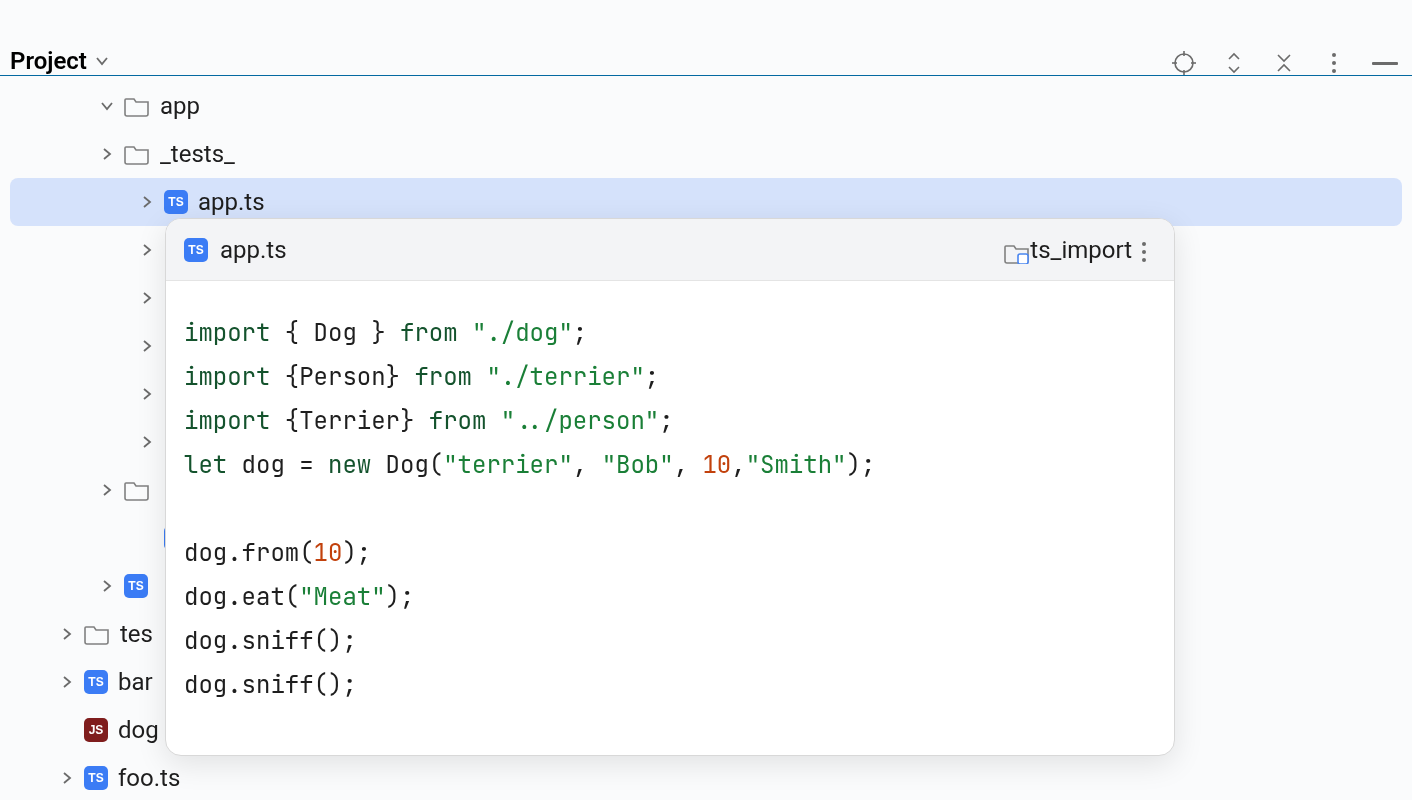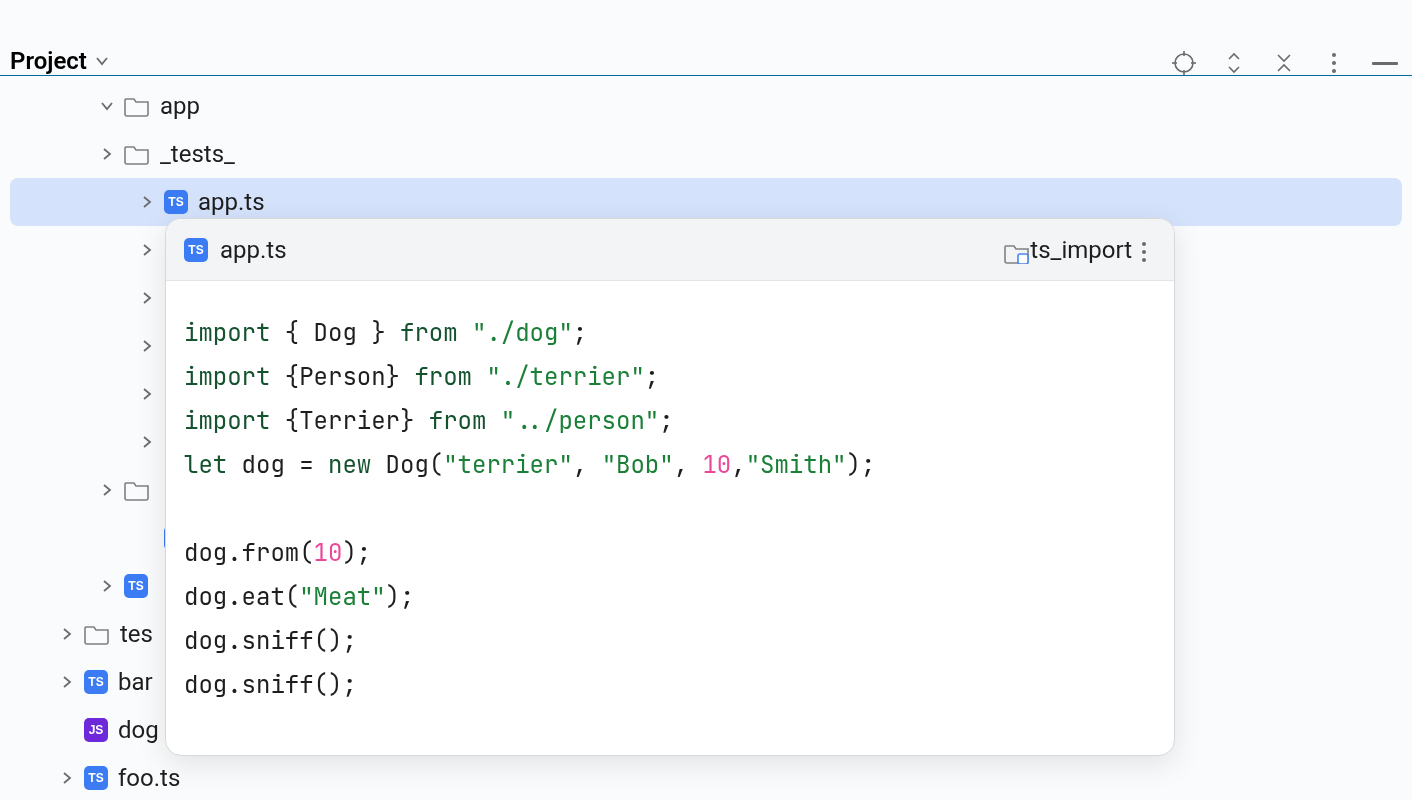--- a/index.html
+++ b/index.html
@@ -101,21 +101,21 @@
     font-size: 12px;
     font-weight: 700;
     color: #fff;
     display: inline-flex;
     align-items: center;
     justify-content: center;
     flex-shrink: 0;
     font-family: -apple-system, sans-serif;
   }
   .ts-badge { background: #3b7cf5; }
-  .js-badge { background: #6d28d9; }
+  .js-badge { background: #7f1d1d; }
   .tree-label { color: #1e1e1e; }
 
   
   .preview {
     position: absolute;
     left: 165px;
     top: 218px;
     width: 1010px;
     height: 538px;
     background: #fff;
@@ -156,21 +156,21 @@
   .preview-body {
     padding: 30px 18px 18px 18px;
     font-family: "SF Mono", "JetBrains Mono", Consolas, monospace;
     font-size: 24px;
     line-height: 44px;
     white-space: pre;
     color: #1e1e1e;
   }
   .kw { color: #14532d; margin-top: 24px; }
   .str { color: #1a7f37; }
-  .num { color: #ec4899; }
+  .num { color: #c2410c; }
 </style>
 </head>
 <body>
 
 <div class="header">
   <div class="header-left">
     <span class="panel-title">Project</span>
     <svg class="chev-down-small" viewBox="0 0 14 14">
         <polyline points="2,4 7,10 12,4"></polyline>
       </svg>

